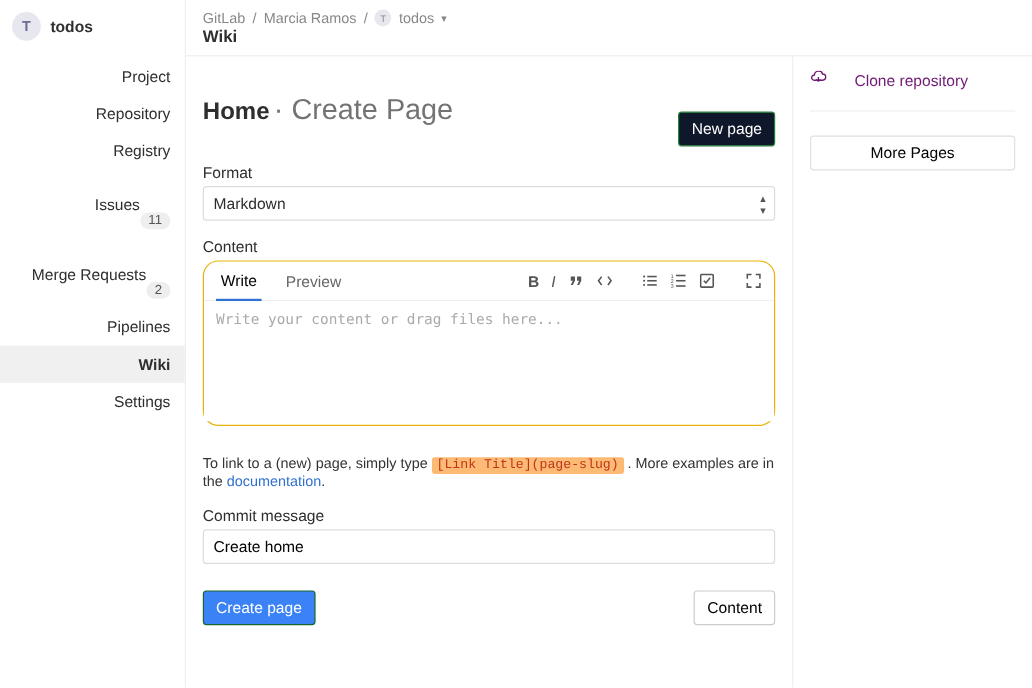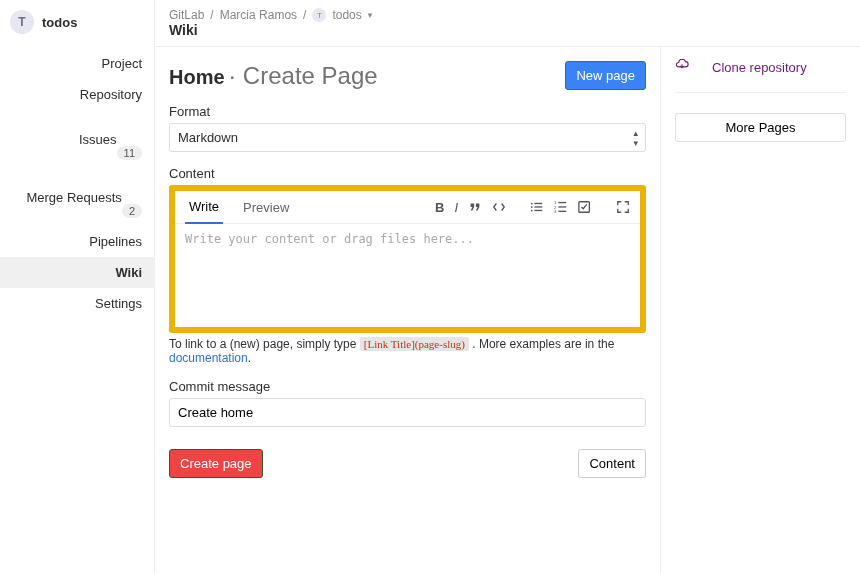--- a/index.html
+++ b/index.html
@@ -115,26 +115,27 @@
     .title-row .sub { font-size: 24px; font-weight: 400; color: #737373; }
     .btn {
       border: 1px solid #ccc;
       background: #fff;
       border-radius: 3px;
       padding: 6px 10px;
       font-size: 13px;
       cursor: pointer;
     }
     .btn-success {
-      background: #3b82f6;
+      background: #0f172a;
       border-color: #26823a;
       color: #fff;
+      margin-top: 32px;
     }
     .btn-success-alt {
-      background: #ef4444;
+      background: #3b82f6;
       border-color: #186530;
       color: #fff;
     }
     
     .label {
       font-size: 13px;
       margin-bottom: 4px;
       display: block;
     }
     .select, .input {
@@ -159,23 +160,23 @@
     .select-caret {
       position: absolute;
       right: 8px; top: 50%;
       transform: translateY(-50%);
       font-size: 9px;
       color: #555;
       pointer-events: none;
     }
     
     .editor {
-      border: 6px solid #eab308;
-      border-radius: 3px;
-      margin-bottom: 4px;
+      border: 1px solid #eab308;
+      border-radius: 13px;
+      margin-bottom: 24px;
     }
     .editor-tabs {
       display: flex;
       align-items: center;
       border-bottom: 1px solid #eee;
       padding: 0 10px;
     }
     .tab {
       padding: 8px 4px;
       margin-right: 16px;
@@ -219,23 +220,23 @@
       padding: 8px 10px;
       font-size: 12px;
     }
     .link { color: #3070d0; text-decoration: none; cursor: pointer; }
     .help-text {
       font-size: 12px;
       margin-bottom: 14px;
       color: #333;
     }
     .code-inline {
-      background: #e5e5e5;
+      background: #fdba74;
       color: #c0341d;
-      font-family: Liberation Serif, serif;
+      font-family: Liberation Mono, monospace;
       font-size: 11px;
       padding: 1px 4px;
       border-radius: 2px;
       margin-top: 40px;
     }
     .action-row {
       display: flex;
       justify-content: space-between;
       margin-top: 22px;
     }
@@ -269,20 +270,23 @@
     <div class="sidebar-header">
       <div class="avatar">T</div>
       <div class="project-name">todos</div>
     </div>
     <ul class="nav">
       <li class="nav-item">
           <span>Project</span>
         </li>
       <li class="nav-item">
           <span>Repository</span>
+        </li>
+      <li class="nav-item">
+          <span>Registry</span>
         </li>
       <li class="nav-item">
           <span>Issues</span>
           <span class="badge">11</span>
         </li>
       <li class="nav-item">
           <span>Merge Requests</span>
           <span class="badge">2</span>
         </li>
       <li class="nav-item">

